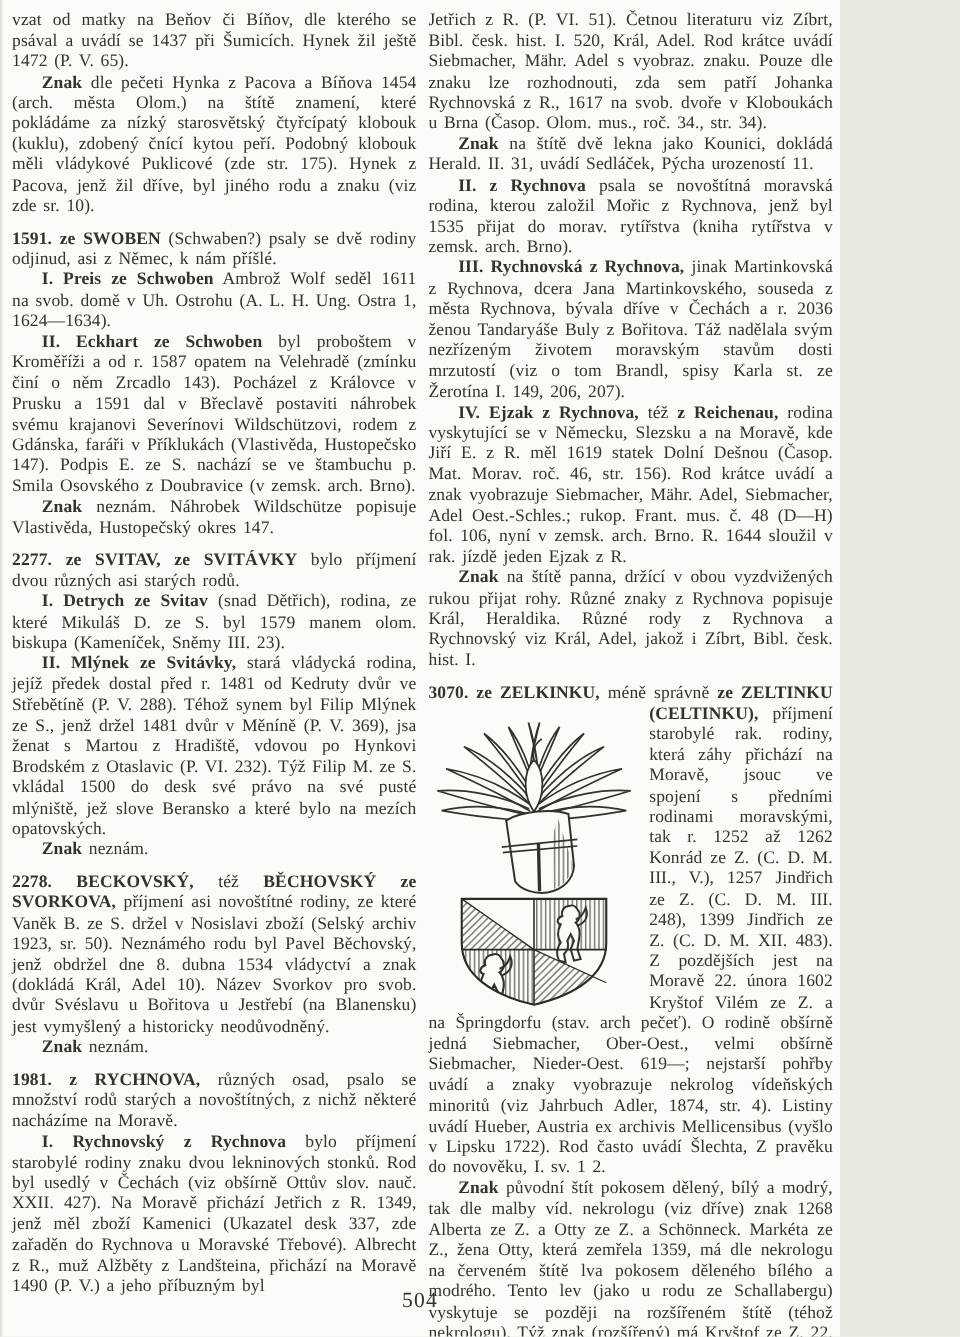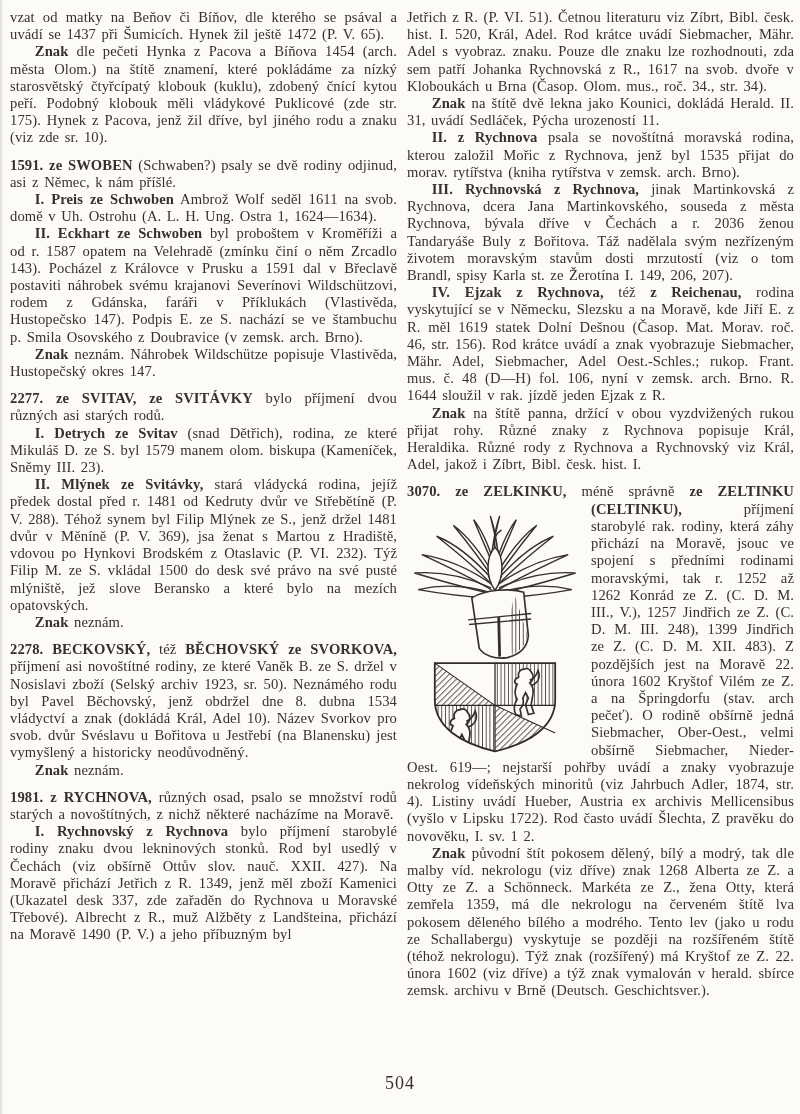--- a/index.html
+++ b/index.html
@@ -3,21 +3,21 @@
 <meta charset="utf-8">
 <style>
   html,body{margin:0;padding:0;}
   body{
     width:800px;height:1114px;
     background:#e9e7e0;
     font-family:"Liberation Serif","DejaVu Serif",serif;
   }
   .page{
     position:relative;
-    width:800px;height:1114px;
+    width:700px;height:1114px;
     background:#fcfbf7;
     color:#36322b;
     overflow:hidden;
     box-sizing:border-box;
     padding:9px 6px 0 10px;
   }
   .columns{
     display:flex;
     gap:10px;
   }

